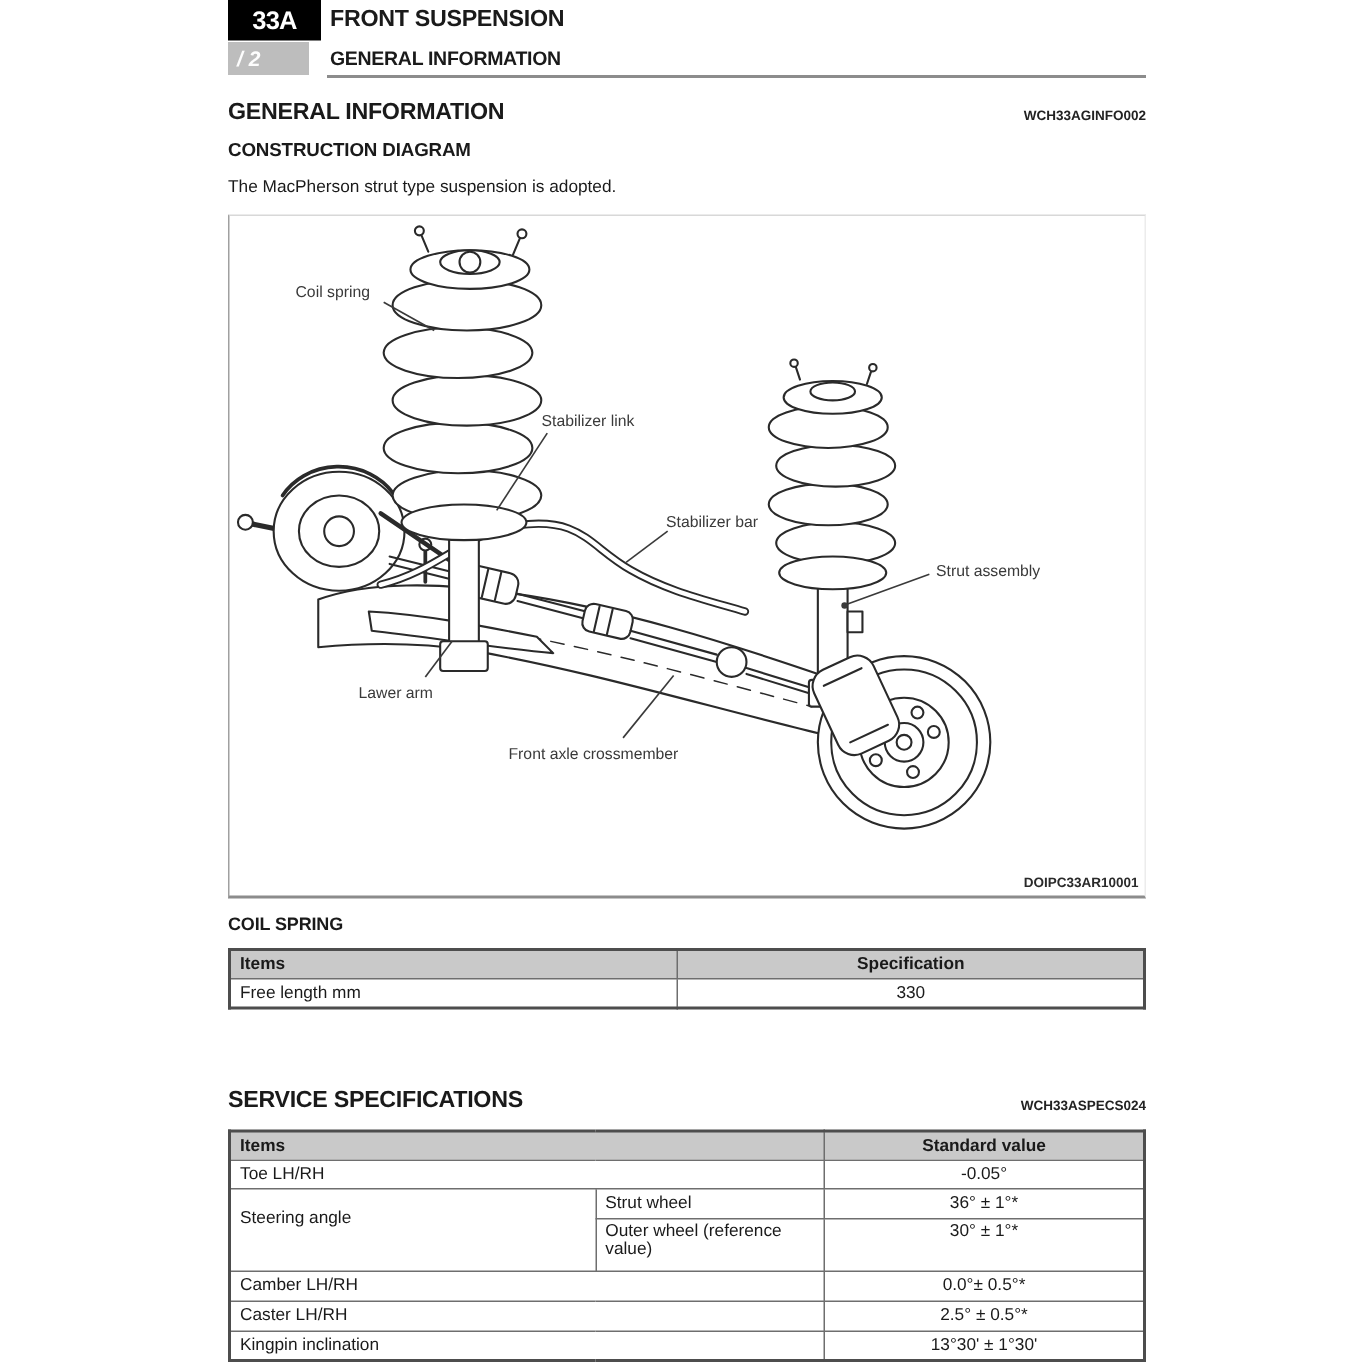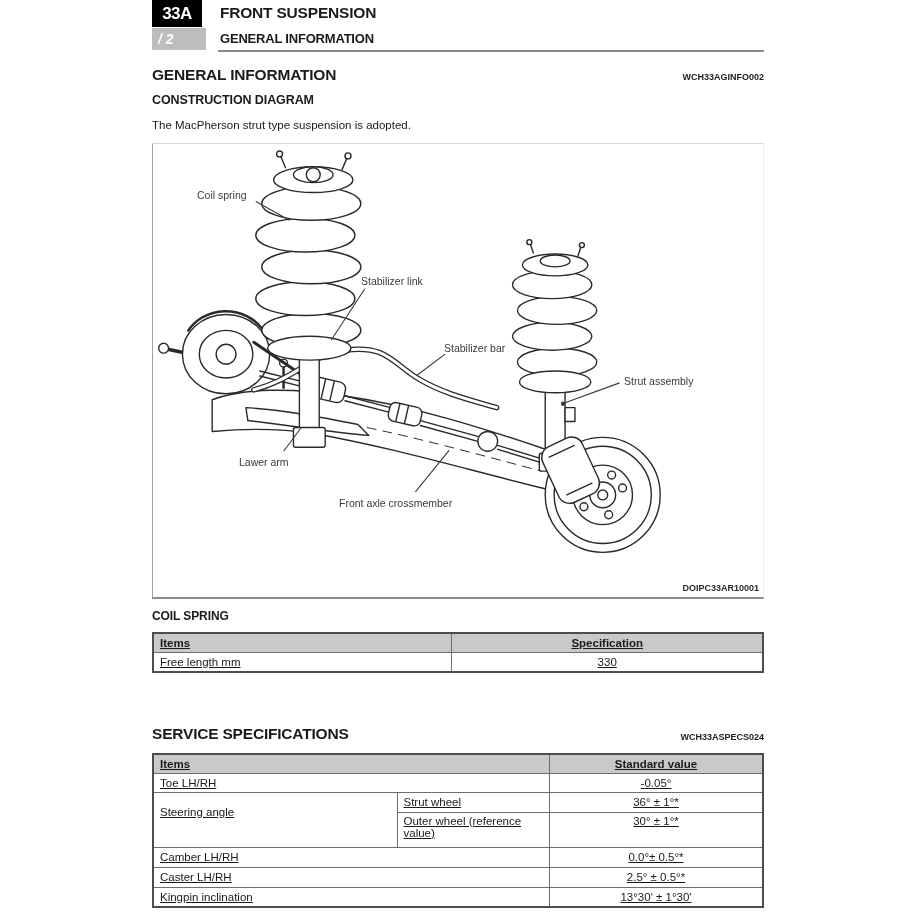--- a/index.html
+++ b/index.html
@@ -1,21 +1,21 @@
 <!DOCTYPE html>
 <html><head>
 <meta charset="utf-8">
 <style>
   html,body{margin:0;padding:0;background:#ffffff;}
   .page{
     position:relative;width:914px;height:914px;background:#ffffff;overflow:hidden;
     font-family:"Liberation Sans","DejaVu Sans",sans-serif;color:#1a1a1a;
   }
   
-  .sec-tab{position:absolute;left:152px;top:0;width:50px;height:27px;background:#000;
+  .sec-tab{position:absolute;left:152px;top:0;width:62px;height:27px;background:#000;
     color:#fff;font-weight:700;font-size:17px;line-height:27px;text-align:center;letter-spacing:-0.5px;}
   .page-tab{position:absolute;left:152px;top:28px;width:54px;height:22px;background:#bdbdbd;
     color:#fdfdfd;font-weight:700;font-style:italic;font-size:14px;line-height:22px;padding-left:6px;box-sizing:border-box;}
   .hdr-title{position:absolute;left:220px;top:4px;font-weight:700;font-size:15.5px;letter-spacing:-0.2px;}
   .hdr-sub{position:absolute;left:220px;top:31px;font-weight:700;font-size:13px;letter-spacing:-0.2px;}
   .hdr-rule{position:absolute;left:218px;top:50px;width:546px;height:2px;background:#8c8c8c;}
   
   .h-main{position:absolute;left:152px;font-weight:700;font-size:15.5px;letter-spacing:-0.2px;}
   .h-sub{position:absolute;left:152px;font-weight:700;font-size:12.5px;letter-spacing:-0.1px;}
   .ref-code{position:absolute;right:150px;font-weight:700;font-size:9px;color:#222;}
@@ -24,21 +24,21 @@
   .fig{position:absolute;left:152px;top:143px;width:612px;height:456px;
     border-left:1px solid #a0a0a0;border-top:1px solid #d8d8d8;border-right:1px solid #ececec;
     border-bottom:2px solid #8c8c8c;box-sizing:border-box;background:#fff;}
   .fig svg{position:absolute;left:0;top:0;}
   .fig-label{position:absolute;font-size:10.5px;color:#3a3a3a;white-space:nowrap;}
   .fig-code{position:absolute;right:4px;bottom:4px;font-weight:700;font-size:9px;color:#2a2a2a;}
   line,path,ellipse,circle,rect,polyline{vector-effect:non-scaling-stroke;}
   
   .tbl-h{position:absolute;left:152px;font-weight:700;font-size:12px;letter-spacing:-0.1px;}
   table.spec{position:absolute;left:152px;border-collapse:collapse;table-layout:fixed;width:612px;
-    font-size:11.5px;border:2px solid #4d4d4d;text-decoration:underline;}
+    font-size:11.5px;border:2px solid #4d4d4d;}
   table.spec td{border:1px solid #6e6e6e;padding:1px 6px;vertical-align:middle;background:#fff;}
   table.spec tr.hdr td{background:#c9c9c9;font-weight:700;}
   td.val{text-align:center;}
   tr.r19{height:19px;} tr.r20{height:20px;} tr.r35{height:35px;}
 </style>
 </head>
 <body>
 
 <div class="page">
 

